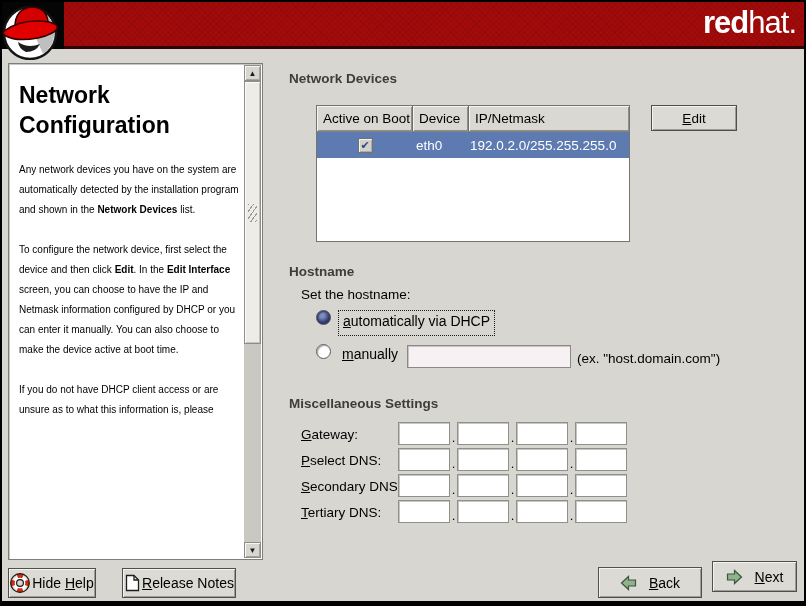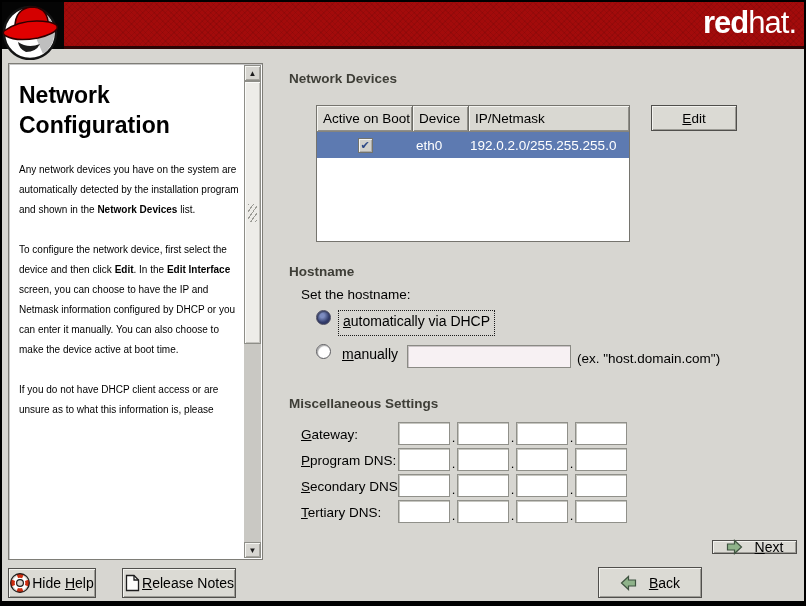--- a/index.html
+++ b/index.html
@@ -53,21 +53,21 @@
     color:#2f4a87;font-weight:bold;}
   
   .btn{position:absolute;background:#dbdad4;border:1px solid #504f4c;box-sizing:border-box;
     box-shadow:inset 1px 1px 0 #f3f3ef,inset -1px -1px 0 #9d9c96;
     display:flex;align-items:center;justify-content:center;font-size:14px;gap:2px;cursor:default;}
   .key{text-decoration:underline;}
   .btn-edit{left:651px;top:105px;width:86px;height:26px;font-size:13.5px;}
   .btn-hide{left:8px;top:568px;width:88px;height:30px;}
   .btn-notes{left:122px;top:568px;width:114px;height:30px;}
   .btn-back{left:598px;top:567px;width:104px;height:31px;gap:12px;}
-  .btn-next{left:712px;top:540px;width:85px;height:14px;gap:12px;}
+  .btn-next{left:712px;top:561px;width:85px;height:31px;gap:12px;}
   
   .prompt{position:absolute;left:301px;top:287px;font-size:13.5px;}
   .radio-row{position:absolute;display:flex;}
   .radio{width:13px;height:13px;border-radius:50%;background:#fff;border:1px solid #5c5c60;
     box-shadow:inset 1px 1px 1px rgba(0,0,0,.35);flex:0 0 auto;}
   .radio.sel{background:radial-gradient(circle at 40% 35%,#7d8cc0 0 18%,#323c6b 60%,#262e57 100%);
     border-color:#4a4a60;}
   .radio-label{margin-left:7px;font-size:14px;padding:2px 4px;}
   .focus-dotted{border:1px dotted #1a1a1a;}
   .entry{position:absolute;left:407px;top:345px;width:156px;height:21px;background:#f7f1f3;
@@ -155,21 +155,21 @@
   <div class="octet-row" style="top:422px;">
     <input class="octet" style="">
       <span class="dot">.</span>
       <input class="octet" style="">
       <span class="dot">.</span>
       <input class="octet" style="">
       <span class="dot">.</span>
       <input class="octet" style="">
   </div>
 
-  <div class="misc-label" style="top:453px;"><span class="key">P</span><span>program DNS:</span></div>
+  <div class="misc-label" style="top:453px;"><span class="key">P</span><span>select DNS:</span></div>
   <div class="octet-row" style="top:448px;">
     <input class="octet" style="">
       <span class="dot">.</span>
       <input class="octet" style="">
       <span class="dot">.</span>
       <input class="octet" style="">
       <span class="dot">.</span>
       <input class="octet" style="">
   </div>
 

